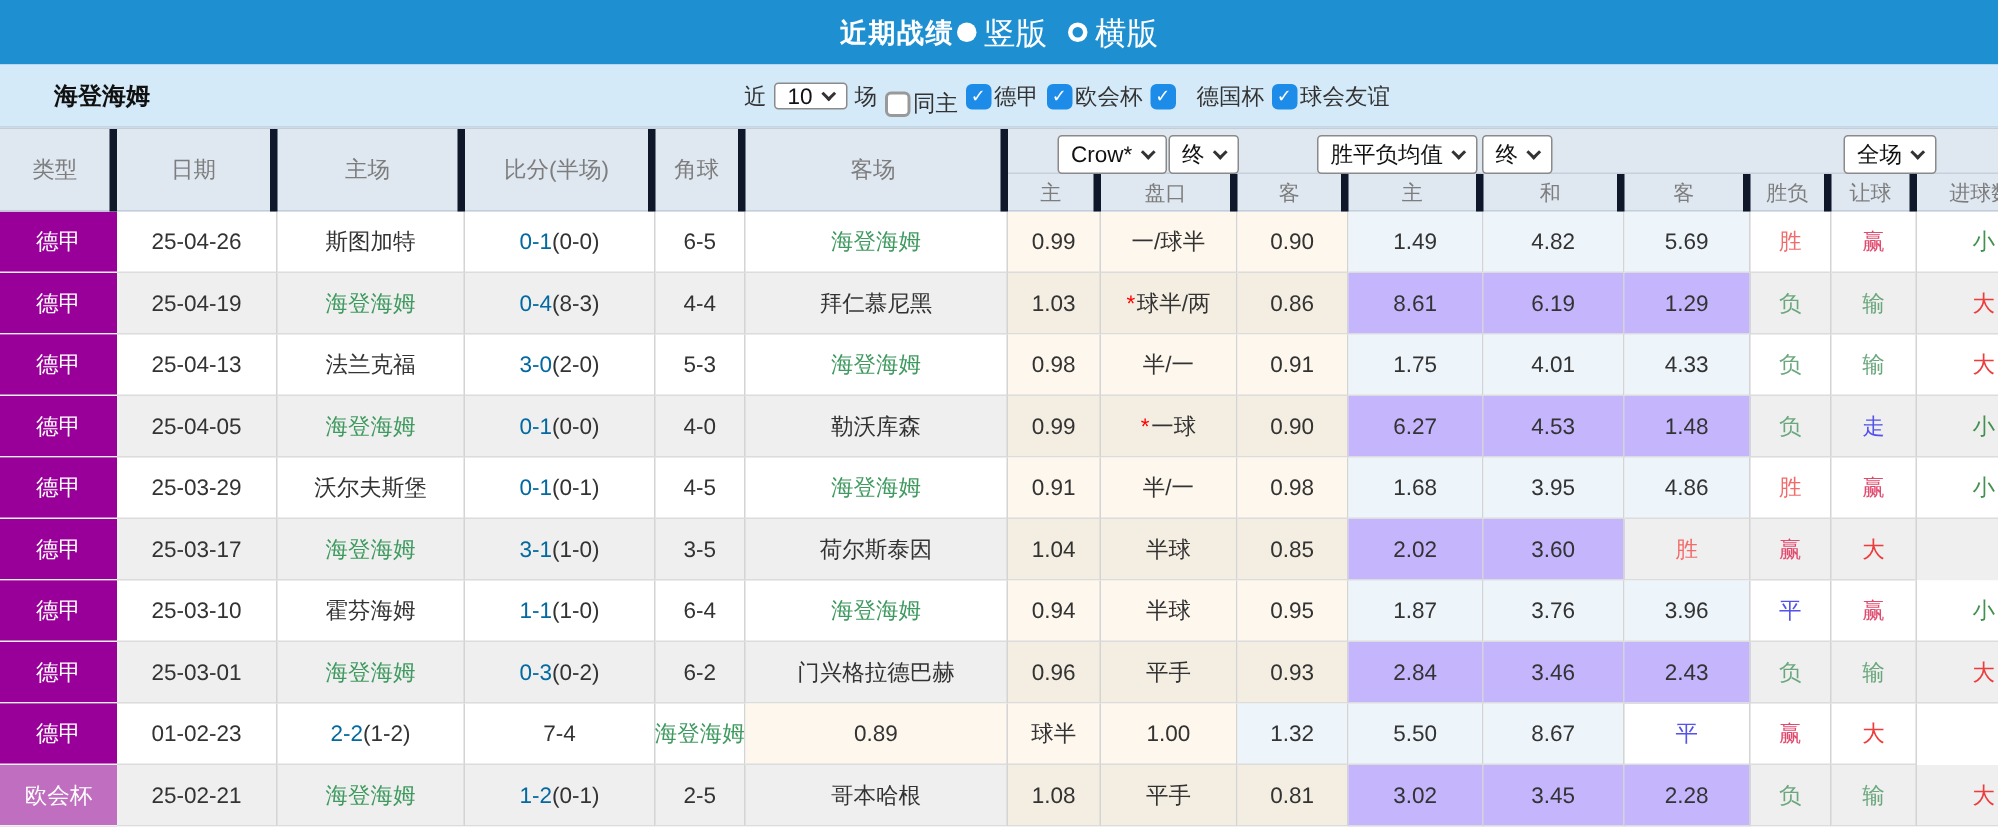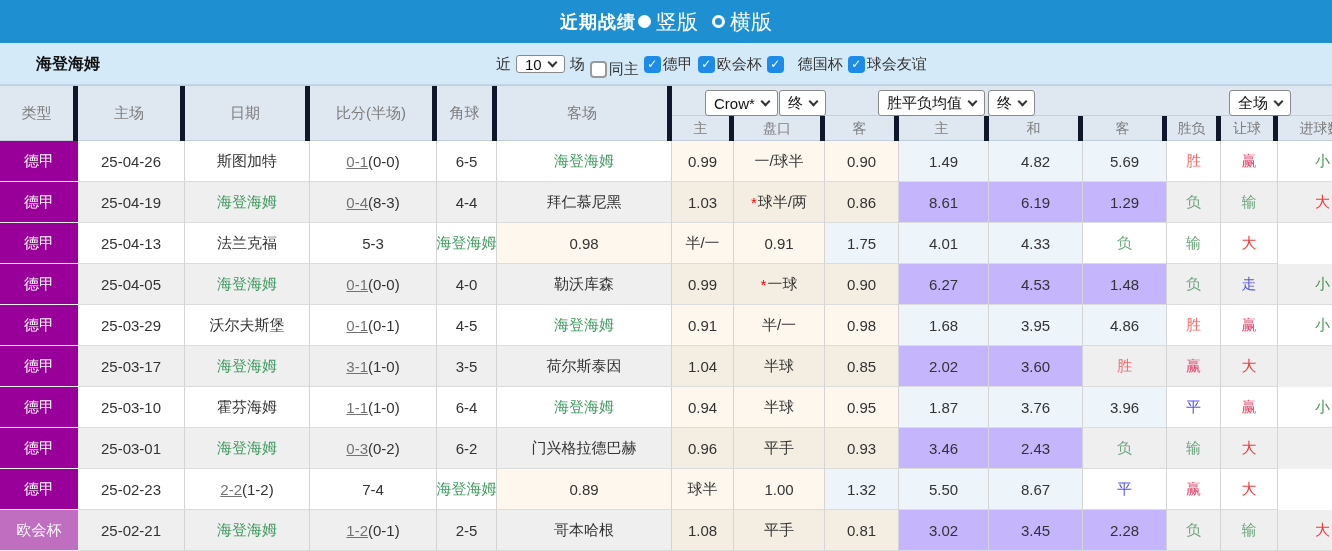--- a/index.html
+++ b/index.html
@@ -51,21 +51,21 @@
   .cell { display:flex; align-items:center; justify-content:center; font-size:15px; color:#333;
           border-right:1px solid #d4d4d4; border-bottom:1px solid #dcdcdc; white-space:nowrap; }
   .cell.type { color:#fff; border-bottom:1px solid #f2f2f2; border-right:none; }
   .lg-purple { background:#990099; }
   .lg-orchid { background:#c06ec0; }
   .cell.cream { background:#fdf7ed; }
   .row.alt .cell.cream { background:#f4eee2; }
   .cell.bluet { background:#edf4fa; }
   .row.alt .cell.bluet { background:#c4b5fd; }
   .focus-team { color:#3f9a5f; }
-  .score-main { color:#737373;text-decoration:underline; }
+  .score-main { color:#0369a1; }
   .score-half { color:#333; }
   .star { color:#ff0000; margin-right:1px; }
   .o-red { color:#f26b6b; }
   .o-crimson { color:#e04a6e; }
   .o-red2 { color:#ee3b3b; }
   .o-green { color:#6ba77c; }
   .o-green2 { color:#44914f; }
   .o-blue { color:#5353ea; }
   .team-link { cursor:pointer; }
 </style>
@@ -116,22 +116,22 @@
     <span class="checkbox checked">✓</span>
     <span class="cb-label" style="margin-left:2px;">球会友谊</span>
   </span>
         </span>
     </div>
   </div>
 
   <div class="tbl">
     <div class="hdr">
       <div class="hcell main">类型</div>
+      <div class="hcell main">日期</div>
       <div class="hcell main">主场</div>
-      <div class="hcell main">日期</div>
       <div class="hcell main">比分(半场)</div>
       <div class="hcell main">角球</div>
       <div class="hcell main">客场</div>
       <div class="hspacer"></div>
       <div class="hcell hsub" style="grid-column:7">主</div>
       <div class="hcell hsub" style="grid-column:8">盘口</div>
       <div class="hcell hsub" style="grid-column:9">客</div>
       <div class="hcell hsub" style="grid-column:10">主</div>
       <div class="hcell hsub" style="grid-column:11">和</div>
       <div class="hcell hsub" style="grid-column:12">客</div>
@@ -225,20 +225,24 @@
     <div class="cell">
             <span class="o-red2">大</span>
           </div>
   </div>
         <div class="row">
     <div class="cell type lg-purple">德甲</div>
     <div class="cell">25-04-13</div>
     <div class="cell">
             <span class="team-link">法兰克福</span>
           </div>
+    <div class="cell">
+      <span class="score-main">3-0</span>
+            <span class="score-half">(2-0)</span>
+    </div>
     <div class="cell">5-3</div>
     <div class="cell">
             <span class="team-link focus-team">海登海姆</span>
           </div>
     <div class="cell cream">0.98</div>
     <div class="cell cream">
       <span>半/一</span>
     </div>
     <div class="cell cream">0.91</div>
     <div class="cell bluet">1.75</div>
@@ -394,35 +398,36 @@
     </div>
     <div class="cell">6-2</div>
     <div class="cell">
             <span class="team-link">门兴格拉德巴赫</span>
           </div>
     <div class="cell cream">0.96</div>
     <div class="cell cream">
       <span>平手</span>
     </div>
     <div class="cell cream">0.93</div>
+    <div class="cell bluet">2.84</div>
     <div class="cell bluet">3.46</div>
     <div class="cell bluet">2.43</div>
     <div class="cell">
             <span class="o-green">负</span>
           </div>
     <div class="cell">
             <span class="o-green">输</span>
           </div>
     <div class="cell">
             <span class="o-red2">大</span>
           </div>
   </div>
         <div class="row">
     <div class="cell type lg-purple">德甲</div>
-    <div class="cell">25-02-23</div>
+    <div class="cell">01-02-23</div>
     <div class="cell">
       <span class="score-main">2-2</span>
             <span class="score-half">(1-2)</span>
     </div>
     <div class="cell">7-4</div>
     <div class="cell">
             <span class="team-link focus-team">海登海姆</span>
           </div>
     <div class="cell cream">0.89</div>
     <div class="cell cream">

